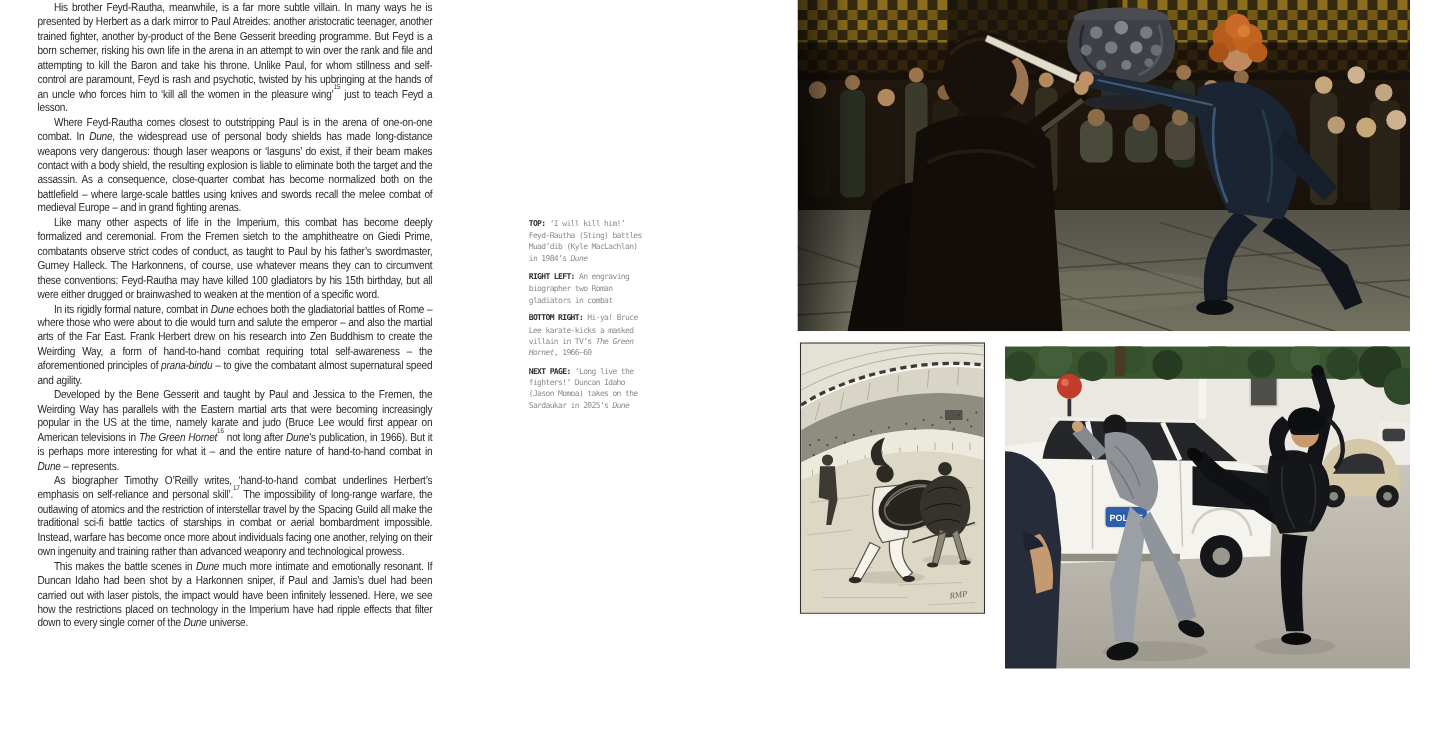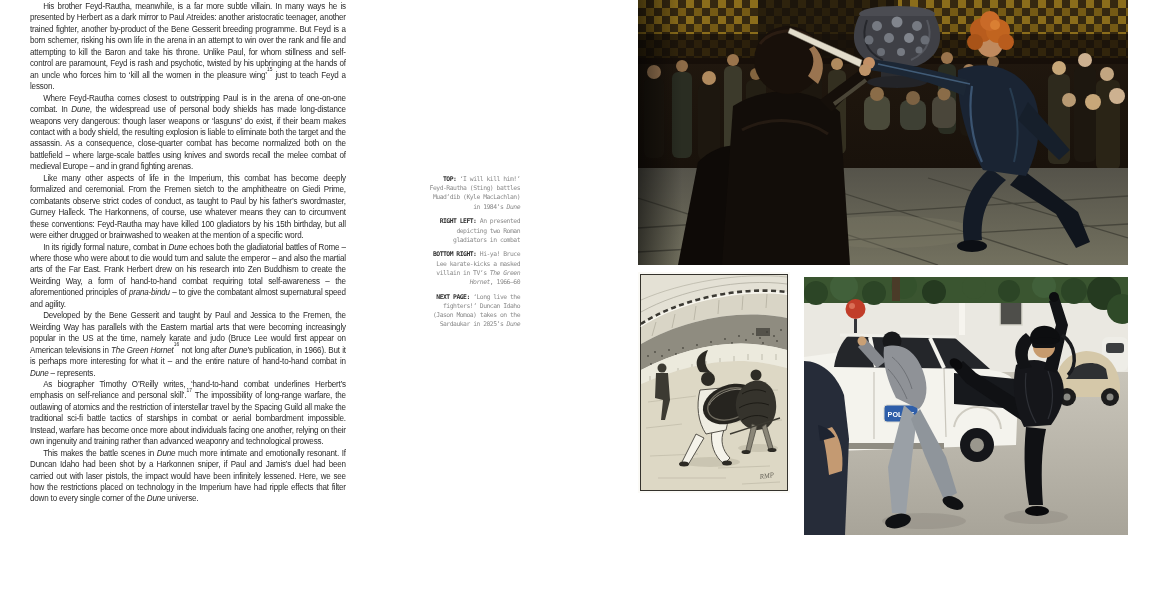--- a/index.html
+++ b/index.html
@@ -13,21 +13,21 @@
   }
   .text-col p{margin:0;text-indent:15px;}
   .text-col sup{font-size:5.6px;line-height:0;position:relative;top:-2.5px;letter-spacing:0;}
   
   .captions{
     position:absolute;left:423px;top:175px;width:97px;
     font-family:"DejaVu Sans Mono",monospace;
     font-size:6.4px;line-height:9.2px;letter-spacing:-0.5px;
     color:#8b8b8b;
   }
-  .captions p{margin:0 0 5.5px 0;text-align:right;}
+  .captions p{margin:0 0 5.5px 0;}
   .captions .cap-label{color:#2f2f2f;font-weight:bold;}
   .captions i{font-style:italic;}
   
   .img-frame{position:absolute;overflow:hidden;}
   .img-top{left:638px;top:0;width:490px;height:265px;}
   .img-engraving{left:638px;top:272px;width:152px;height:221px;background:#fbfaf6;}
   .img-photo{left:804px;top:277px;width:324px;height:258px;}
   svg{display:block;}
 </style>
 </head>
@@ -40,21 +40,21 @@
       <p><span>Where Feyd-Rautha comes closest to outstripping Paul is in the arena of one-on-one combat. In </span><i>Dune</i><span>, the widespread use of personal body shields has made long-distance weapons very dangerous: though laser weapons or ‘lasguns’ do exist, if their beam makes contact with a body shield, the resulting explosion is liable to eliminate both the target and the assassin. As a consequence, close-quarter combat has become normalized both on the battlefield – where large-scale battles using knives and swords recall the melee combat of medieval Europe – and in grand fighting arenas.</span></p>
       <p><span>Like many other aspects of life in the Imperium, this combat has become deeply formalized and ceremonial. From the Fremen sietch to the amphitheatre on Giedi Prime, combatants observe strict codes of conduct, as taught to Paul by his father’s swordmaster, Gurney Halleck. The Harkonnens, of course, use whatever means they can to circumvent these conventions: Feyd-Rautha may have killed 100 gladiators by his 15th birthday, but all were either drugged or brainwashed to weaken at the mention of a specific word.</span></p>
       <p><span>In its rigidly formal nature, combat in </span><i>Dune</i><span> echoes both the gladiatorial battles of Rome – where those who were about to die would turn and salute the emperor – and also the martial arts of the Far East. Frank Herbert drew on his research into Zen Buddhism to create the Weirding Way, a form of hand-to-hand combat requiring total self-awareness – the aforementioned principles of </span><i>prana-bindu</i><span> – to give the combatant almost supernatural speed and agility.</span></p>
       <p><span>Developed by the Bene Gesserit and taught by Paul and Jessica to the Fremen, the Weirding Way has parallels with the Eastern martial arts that were becoming increasingly popular in the US at the time, namely karate and judo (Bruce Lee would first appear on American televisions in </span><i>The Green Hornet</i><sup>16</sup><span> not long after </span><i>Dune</i><span>’s publication, in 1966). But it is perhaps more interesting for what it – and the entire nature of hand-to-hand combat in </span><i>Dune</i><span> – represents.</span></p>
       <p><span>As biographer Timothy O’Reilly writes, ‘hand-to-hand combat underlines Herbert’s emphasis on self-reliance and personal skill’.</span><sup>17</sup><span> The impossibility of long-range warfare, the outlawing of atomics and the restriction of interstellar travel by the Spacing Guild all make the traditional sci-fi battle tactics of starships in combat or aerial bombardment impossible. Instead, warfare has become once more about individuals facing one another, relying on their own ingenuity and training rather than advanced weaponry and technological prowess.</span></p>
       <p><span>This makes the battle scenes in </span><i>Dune</i><span> much more intimate and emotionally resonant. If Duncan Idaho had been shot by a Harkonnen sniper, if Paul and Jamis’s duel had been carried out with laser pistols, the impact would have been infinitely lessened. Here, we see how the restrictions placed on technology in the Imperium have had ripple effects that filter down to every single corner of the </span><i>Dune</i><span> universe.</span></p>
     </div>
 
   <div class="captions">
       <p><b class="cap-label">TOP:</b><span> ‘I will kill him!’ Feyd-Rautha (Sting) battles Muad’dib (Kyle MacLachlan) in 1984’s </span><i>Dune</i></p>
-      <p><b class="cap-label">RIGHT LEFT:</b><span> An presented depicting two Roman gladiators in combat</span></p>
+      <p><b class="cap-label">RIGHT LEFT:</b><span> An engraving biographer two Roman gladiators in combat</span></p>
       <p><b class="cap-label">BOTTOM RIGHT:</b><span> Hi-ya! Bruce Lee karate-kicks a masked villain in TV’s </span><i>The Green Hornet</i><span>, 1966–60</span></p>
       <p><b class="cap-label">NEXT PAGE:</b><span> ‘Long live the fighters!’ Duncan Idaho (Jason Momoa) takes on the Sardaukar in 2025’s </span><i>Dune</i></p>
     </div>
 
   <div class="img-frame img-top">
     <svg width="490" height="265" viewBox="0 0 490 265">
       <defs>
         <linearGradient id="bgG" x1="0" y1="0" x2="0" y2="1">
           <stop offset="0" stop-color="#241a10"></stop>
             <stop offset="1" stop-color="#120d08"></stop>

